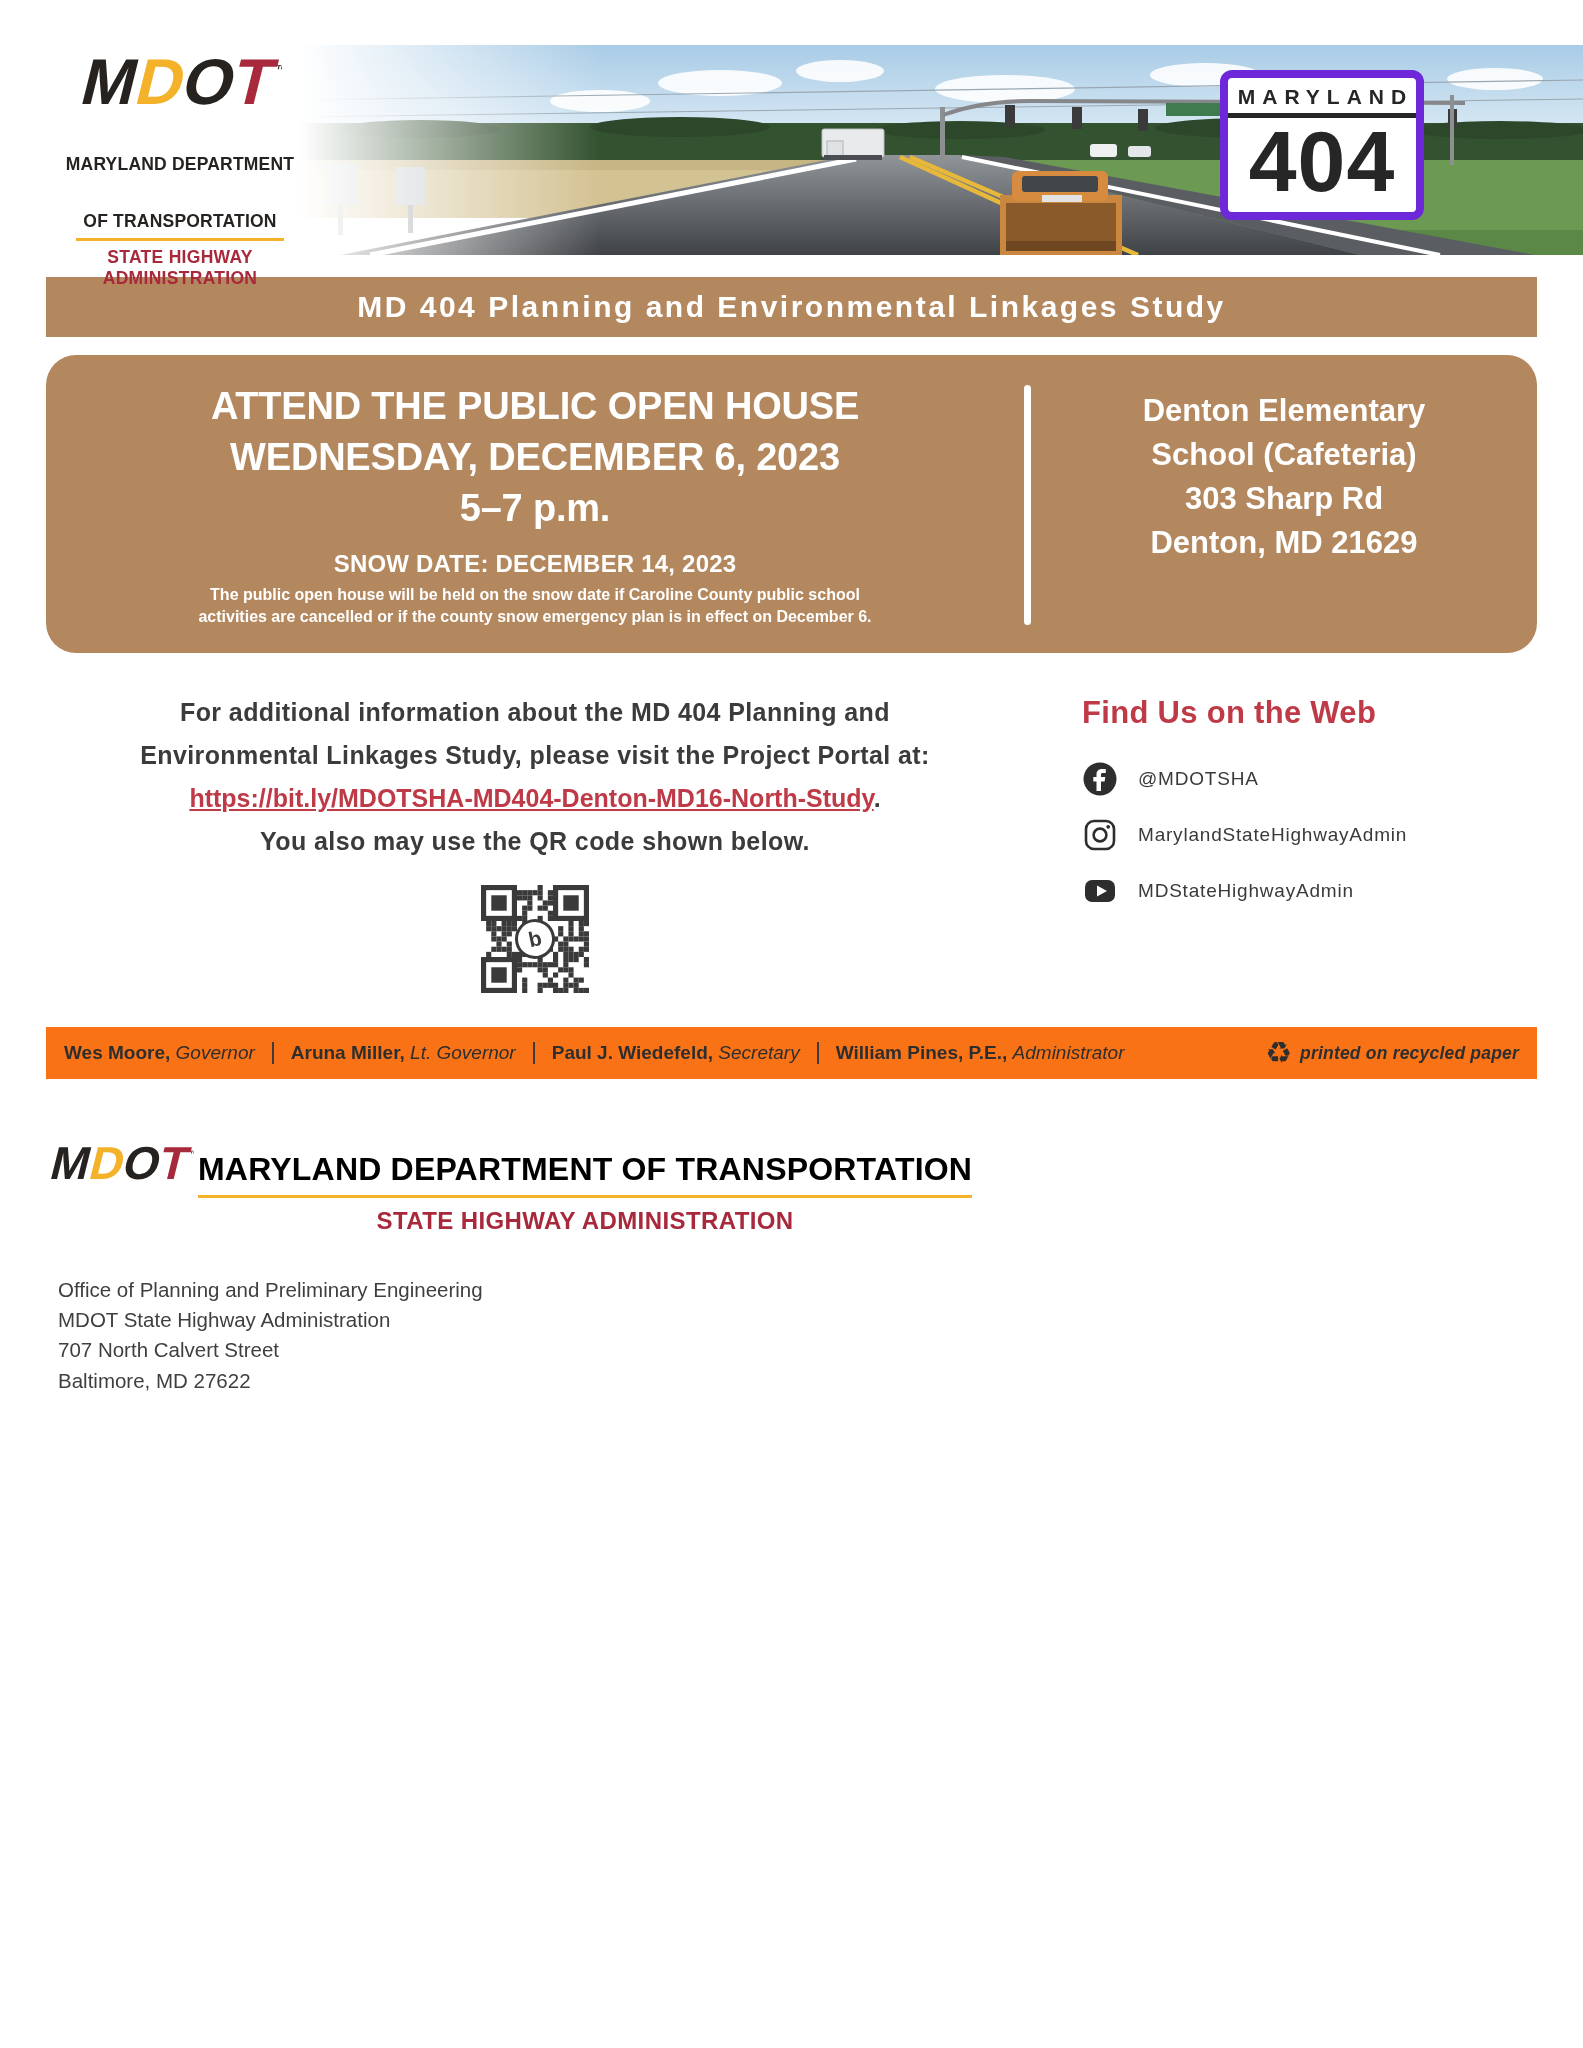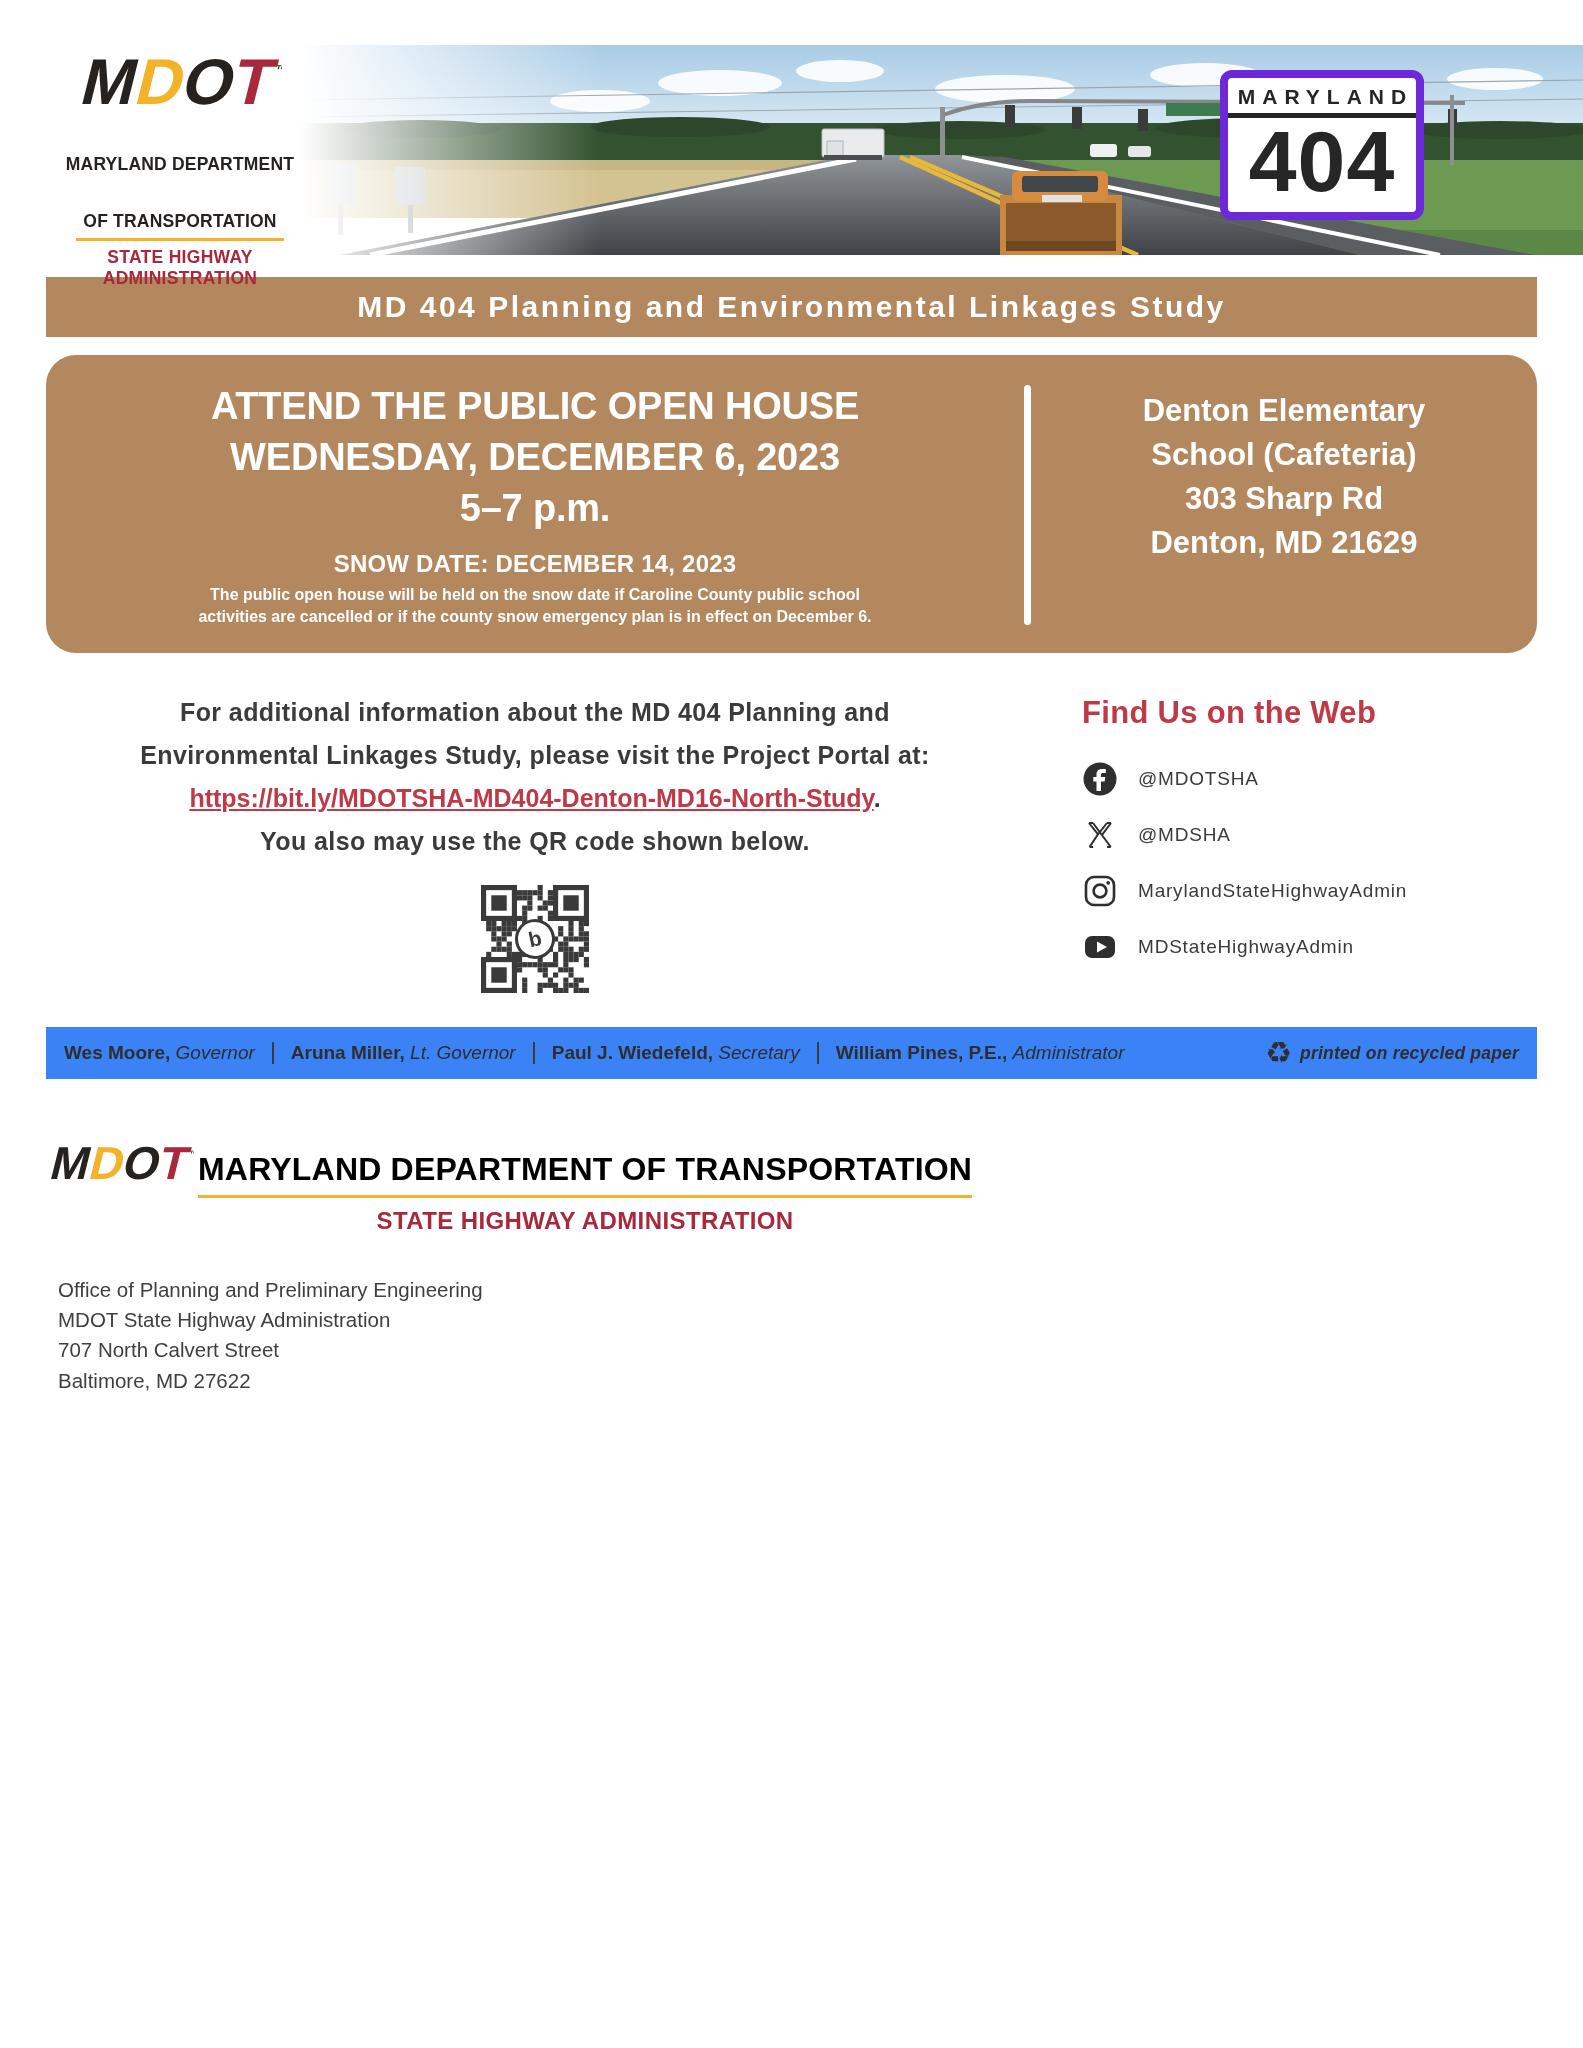--- a/index.html
+++ b/index.html
@@ -52,21 +52,21 @@
              display:flex;align-items:center;justify-content:center;
              font-size:21px;font-weight:bold;color:#3a3a3a;transform-origin:center;
              transform:translate(-50%,-50%) rotate(-12deg);}
   .mid-right{flex:1;padding-top:42px;padding-left:58px;box-sizing:border-box;}
   .web-heading{font-size:31px;font-weight:bold;color:var(--accent-red,#bf3a47);margin:0 0 30px;letter-spacing:.3px;}
   .social-row{display:flex;align-items:center;gap:20px;margin-bottom:20px;cursor:pointer;}
   .social-icon{width:36px;height:36px;flex:0 0 36px;}
   .social-label{font-size:19px;color:#3a3a3a;letter-spacing:.8px;}
 
   
-  .officials{margin:24px 46px 0;background:#3b82f6;height:52px;display:flex;align-items:center;
+  .officials{margin:24px 46px 0;background:#f97316;height:52px;display:flex;align-items:center;
              padding:0 18px;box-sizing:border-box;font-size:19px;color:#2e2e2e;}
   .official{padding:0 17px;border-left:2px solid #3c3c3c;line-height:1.15;white-space:nowrap;}
   .official:first-child{border-left:none;padding-left:0;}
   .off-name{font-weight:bold;}
   .off-name::after{content:", ";font-weight:bold;}
   .off-title{font-style:italic;}
   .recycled{margin-left:auto;display:flex;align-items:center;gap:8px;color:#2e2e2e;}
   .recycle-icon{font-size:30px;line-height:1;}
   .recycled-text{font-weight:bold;font-style:italic;font-size:17.5px;letter-spacing:.2px;}
 
@@ -383,26 +383,20 @@
       <h2 class="web-heading">Find Us on the Web</h2>
 
       <div class="social-row">
         <svg class="social-icon" viewBox="0 0 36 36">
           <circle cx="18" cy="18" r="16.5" fill="#2e2e2e"></circle>
           <path fill="#ffffff" d="M20.6 12.1h3.2V7.9h-3.9c-3.3 0-5.4 2.1-5.4 5.3v2.9h-3.2v4.3h3.2v9.5h4.5v-9.5h3.6l.7-4.3h-4.3v-2.3c0-1.1.5-1.7 1.6-1.7z"></path>
         </svg>
         <span class="social-label">@MDOTSHA</span>
       </div>
 
-      <div class="social-row">
-        <svg class="social-icon" viewBox="0 0 36 36">
-          <path fill="none" stroke="#2e2e2e" stroke-width="2" d="M7 6 L16 17.3 L7.5 30 M11 6 L28.8 30 M25 6 L16 17.3 M29 6 L20 17.8 M11 6 H7 M29 6 h-4 M7.5 30 h3.7 M28.8 30 h-3.7"></path>
-        </svg>
-        <span class="social-label">@MDSHA</span>
-      </div>
 
       <div class="social-row">
         <svg class="social-icon" viewBox="0 0 36 36">
           <rect x="4" y="4" width="28" height="28" rx="8" fill="none" stroke="#2e2e2e" stroke-width="2.6"></rect>
           <circle cx="18" cy="18" r="6.4" fill="none" stroke="#2e2e2e" stroke-width="2.6"></circle>
           <circle cx="26.2" cy="9.8" r="1.9" fill="#2e2e2e"></circle>
         </svg>
         <span class="social-label">MarylandStateHighwayAdmin</span>
       </div>
 

